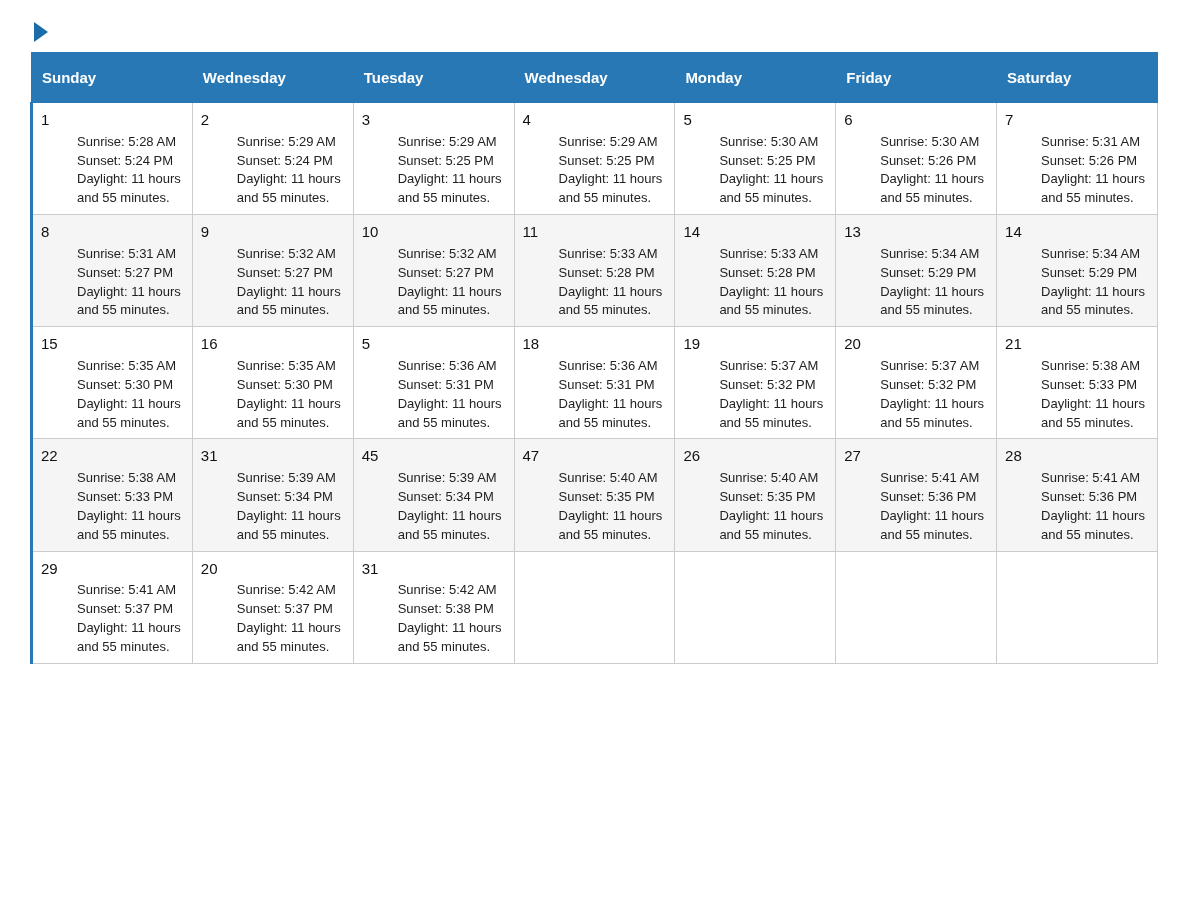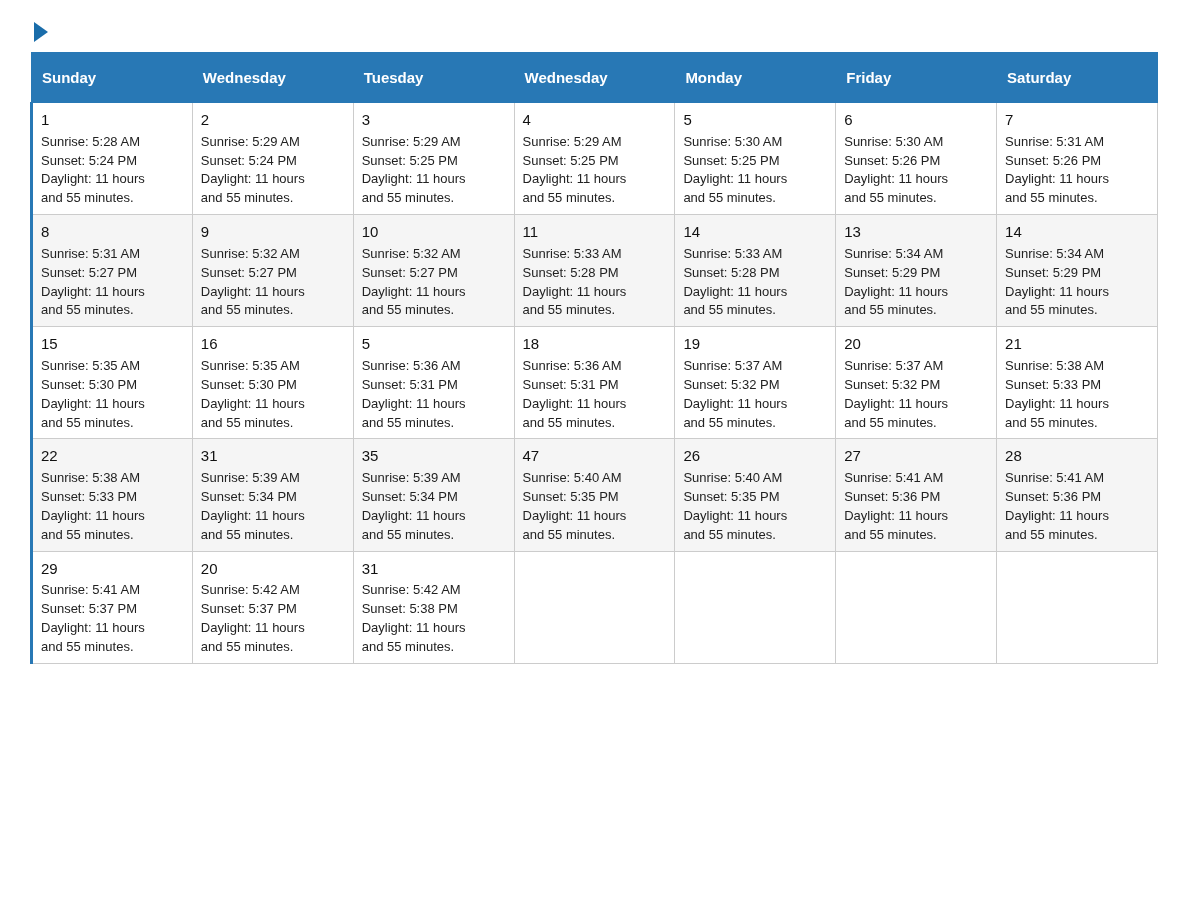--- a/index.html
+++ b/index.html
@@ -86,20 +86,21 @@
     }
     .day-num {
       font-size: 15px;
       font-weight: normal;
       margin-bottom: 2px;
       color: #111;
     }
     .day-detail {
       color: #222;
       font-size: 13px;
+      margin-left: 36px;
     }
     tbody tr:nth-child(odd) td {
       background-color: #ffffff;
     }
     tbody tr:nth-child(even) td {
       background-color: #f5f5f5;
     }
     tbody td:first-child {
       border-left: 3px solid #2878b5;
     }
@@ -230,21 +231,21 @@
       <tr>
         <td>
           <div class="day-num">22</div>
 <div class="day-detail">Sunrise: 5:38 AM<br>Sunset: 5:33 PM<br>Daylight: 11 hours<br>and 55 minutes.</div>
         </td>
         <td>
           <div class="day-num">31</div>
 <div class="day-detail">Sunrise: 5:39 AM<br>Sunset: 5:34 PM<br>Daylight: 11 hours<br>and 55 minutes.</div>
         </td>
         <td>
-          <div class="day-num">35</div>
+          <div class="day-num">45</div>
 <div class="day-detail">Sunrise: 5:39 AM<br>Sunset: 5:34 PM<br>Daylight: 11 hours<br>and 55 minutes.</div>
         </td>
         <td>
           <div class="day-num">47</div>
 <div class="day-detail">Sunrise: 5:40 AM<br>Sunset: 5:35 PM<br>Daylight: 11 hours<br>and 55 minutes.</div>
         </td>
         <td>
           <div class="day-num">26</div>
 <div class="day-detail">Sunrise: 5:40 AM<br>Sunset: 5:35 PM<br>Daylight: 11 hours<br>and 55 minutes.</div>
         </td>

